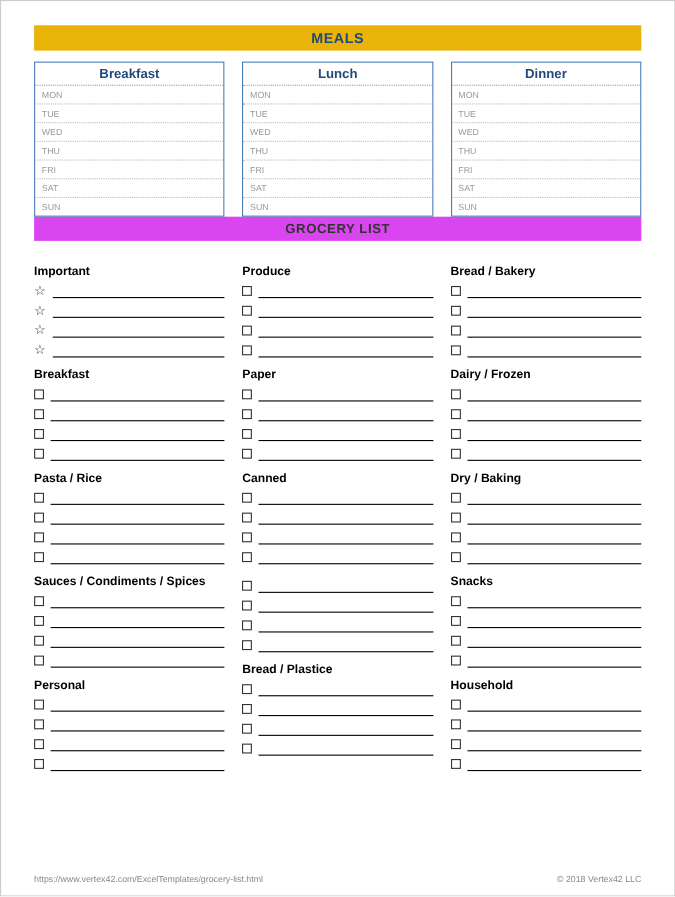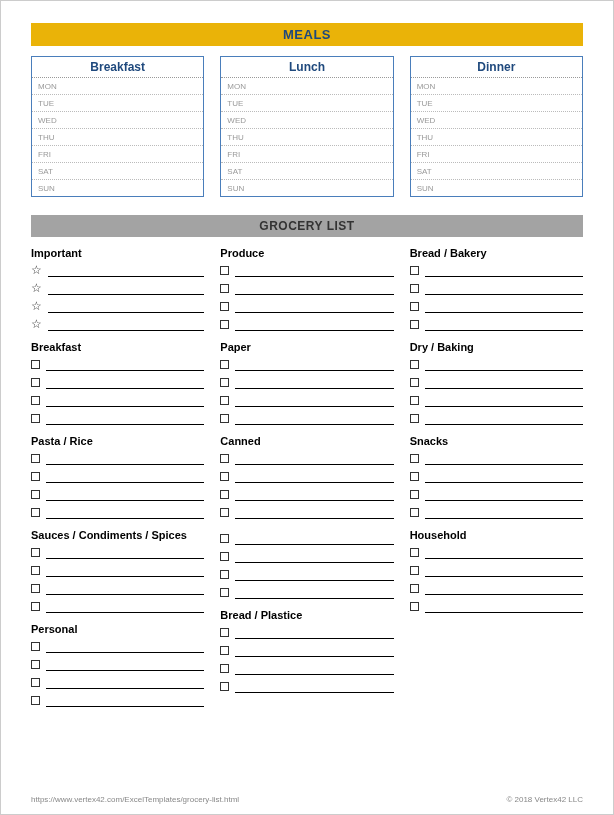--- a/index.html
+++ b/index.html
@@ -52,33 +52,32 @@
     padding: 2px 6px 1px 6px;
     border-bottom: 1px dotted #bbb;
     height: 13px;
     box-sizing: content-box;
     line-height: 13px;
   }
   .meal-day:last-child {
     border-bottom: none;
   }
   .grocery-header {
-    background: #a3a3a3;
+    background: #d946ef;
     text-align: center;
     font-weight: bold;
     color: #333;
     font-size: 12px;
     padding: 4px 16px;
-    margin-top: 18px;
     letter-spacing: 0.5px;
   }
   .grocery-grid {
     display: flex;
     gap: 16px;
-    margin-top: 10px;
+    margin-top: 22px;
   }
   .grocery-col {
     flex: 1;
   }
   .grocery-section {
     margin-bottom: 8px;
   }
   .grocery-cat {
     font-weight: bold;
     font-size: 11px;
@@ -373,20 +372,39 @@
           <div class="grocery-line">
             <span class="boxmark"></span>
             <span class="linefill"></span>
           </div>
           <div class="grocery-line">
             <span class="boxmark"></span>
             <span class="linefill"></span>
           </div>
         </div>
         <div class="grocery-section">
+          <div class="grocery-cat">Dairy / Frozen</div>
+          <div class="grocery-line">
+            <span class="boxmark"></span>
+            <span class="linefill"></span>
+          </div>
+          <div class="grocery-line">
+            <span class="boxmark"></span>
+            <span class="linefill"></span>
+          </div>
+          <div class="grocery-line">
+            <span class="boxmark"></span>
+            <span class="linefill"></span>
+          </div>
+          <div class="grocery-line">
+            <span class="boxmark"></span>
+            <span class="linefill"></span>
+          </div>
+        </div>
+        <div class="grocery-section">
           <div class="grocery-cat">Dry / Baking</div>
           <div class="grocery-line">
             <span class="boxmark"></span>
             <span class="linefill"></span>
           </div>
           <div class="grocery-line">
             <span class="boxmark"></span>
             <span class="linefill"></span>
           </div>
           <div class="grocery-line">

